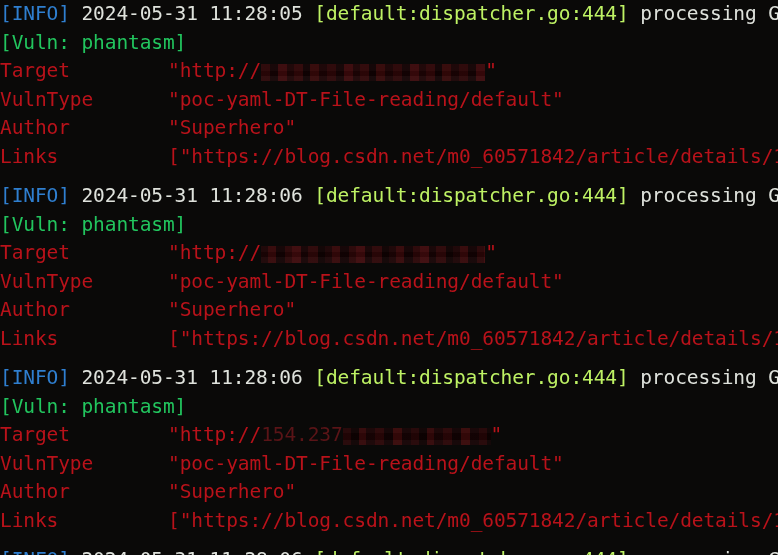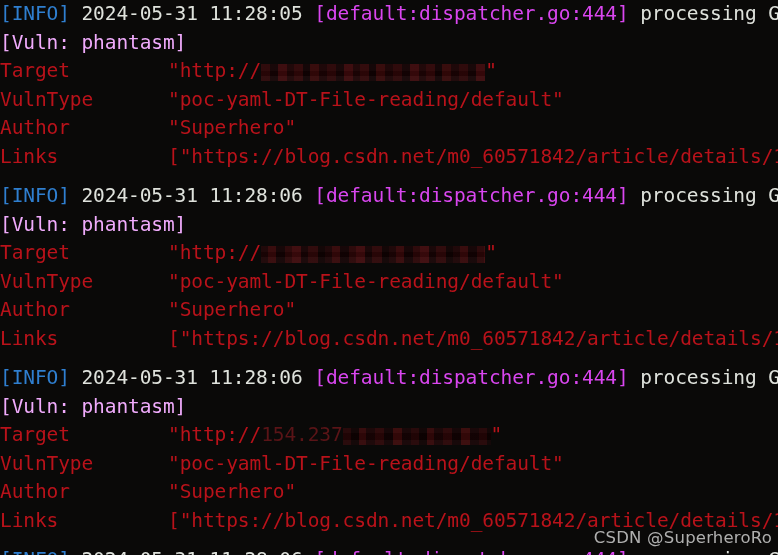--- a/index.html
+++ b/index.html
@@ -33,28 +33,28 @@
     position: relative;
   }
   .info-line {
     color: #d8dbd4;
   }
   .tok-info {
     color: #2f7fd0;
     text-align: right;
   }
   .tok-src {
-    color: #d946ef;
+    color: #bef264;
   }
   .tok-plain {
     color: #dfe2dc;
     text-align: center;
   }
   .vuln-line {
-    color: #f0abfc;
+    color: #22c55e;
   }
   .kv-line {
     color: #b9121a;
     position: relative;
   }
   .kv-key {
     display: inline-block;
     width: 168px;
   }
   .kv-val {
@@ -166,14 +166,13 @@
     <div class="line kv-line"><span class="kv-key">Author</span><span class="kv-val">"Superhero"</span></div>
     <div class="line kv-line"><span class="kv-key">Links</span><span class="kv-val">["https://blog.csdn.net/m0_60571842/article/details/139347990</span></div>
   </div>
   <div class="block-gap"></div>
 
   <div class="block">
     <div class="line info-line"><span class="tok-info">[INFO]</span><span class="tok-plain"> </span><span class="tok-plain">2024-05-31</span><span class="tok-plain"> </span><span class="tok-plain">11:28:06</span><span class="tok-plain"> </span><span class="tok-src">[default:dispatcher.go:444]</span><span class="tok-plain"> </span><span class="tok-plain">processing GET http://1</span></div>
 
   </div>
 
-  <div id="watermark">CSDN @SuperheroRo</div>
 </div>
 
 </body></html>

